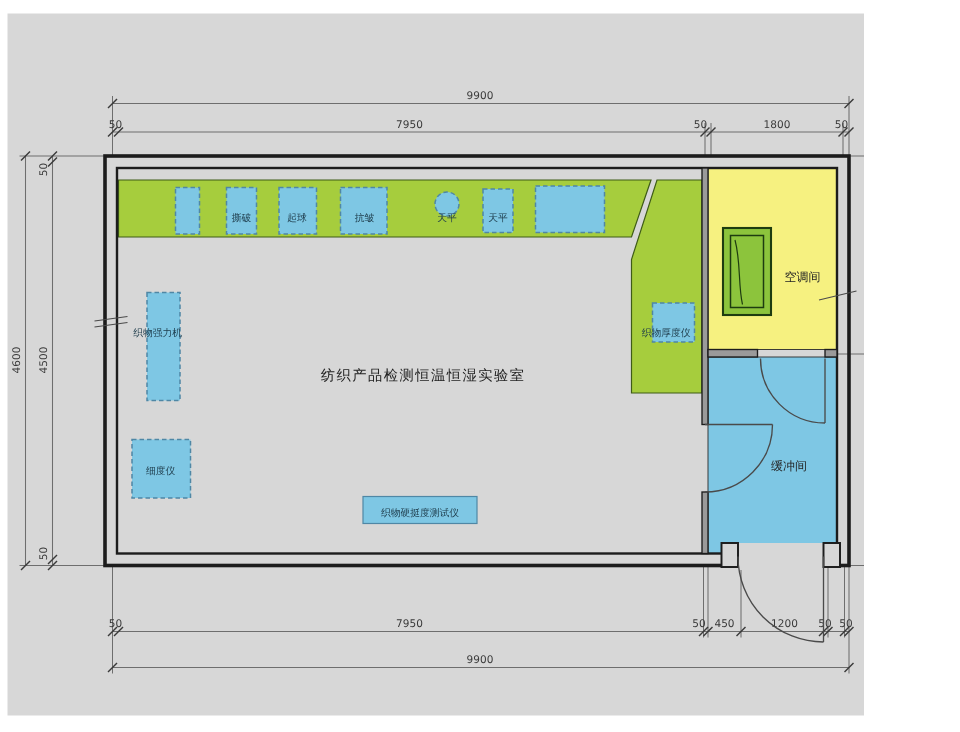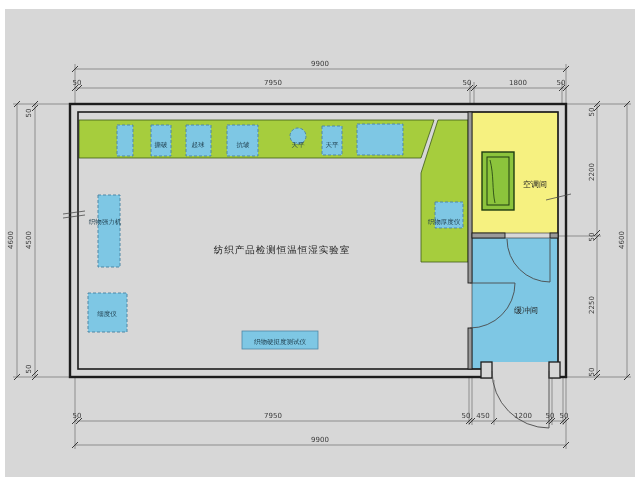--- a/index.html
+++ b/index.html
@@ -1,16 +1,16 @@
 <!DOCTYPE html>
 <html><head>
 <meta charset="utf-8">
 <style>
   html,body{margin:0;padding:0;background:#ffffff;}
-  .canvas{position:relative;width:640px;height:488px;background:#ffffff;overflow:hidden;
+  .canvas{position:relative;width:576px;height:488px;background:#ffffff;overflow:hidden;
           font-family:"DejaVu Sans","Liberation Sans",sans-serif;}
   svg{position:absolute;left:0;top:0;}
   text{fill:#2b2b2b;}
   .dimtxt{font-size:7px;fill:#3a3a3a;}
   .cjk-s{font-size:6.5px;fill:#1d3b4a;}
   .cjk-m{font-size:8px;fill:#222;}
   .cjk-title{font-size:9.5px;fill:#222;letter-spacing:1px;}
   .dimline{stroke:#6e6e6e;stroke-width:0.7;fill:none;}
   .tick{stroke:#3a3a3a;stroke-width:1;fill:none;}
   .wall{stroke:#1c1c1c;fill:none;}

